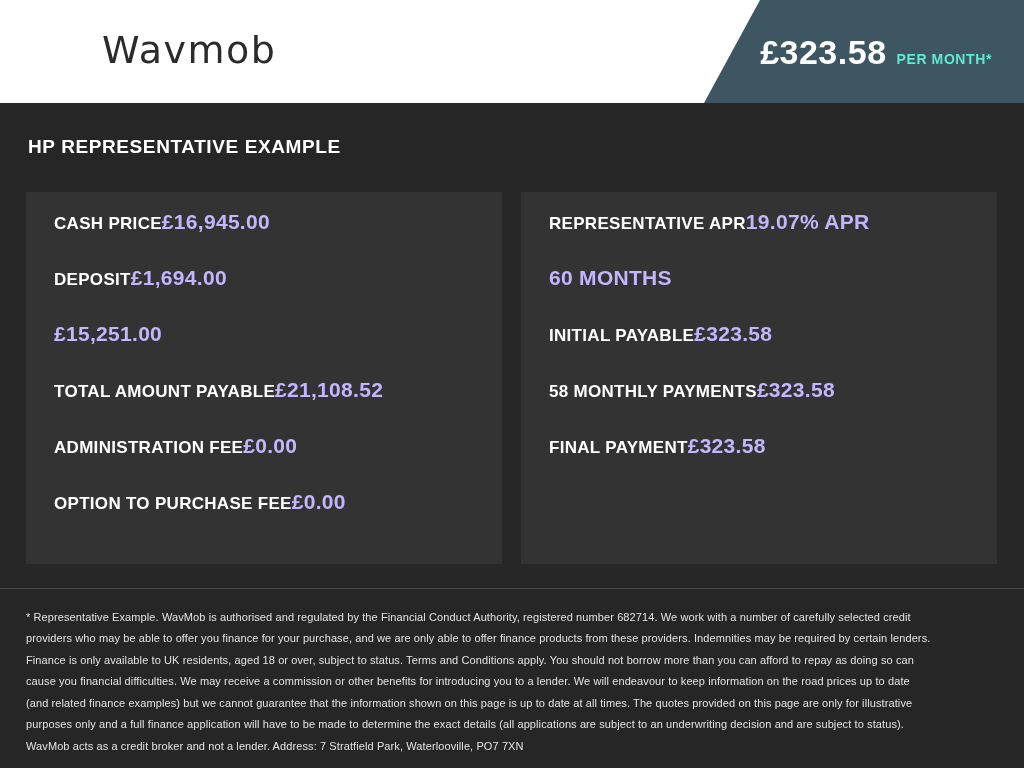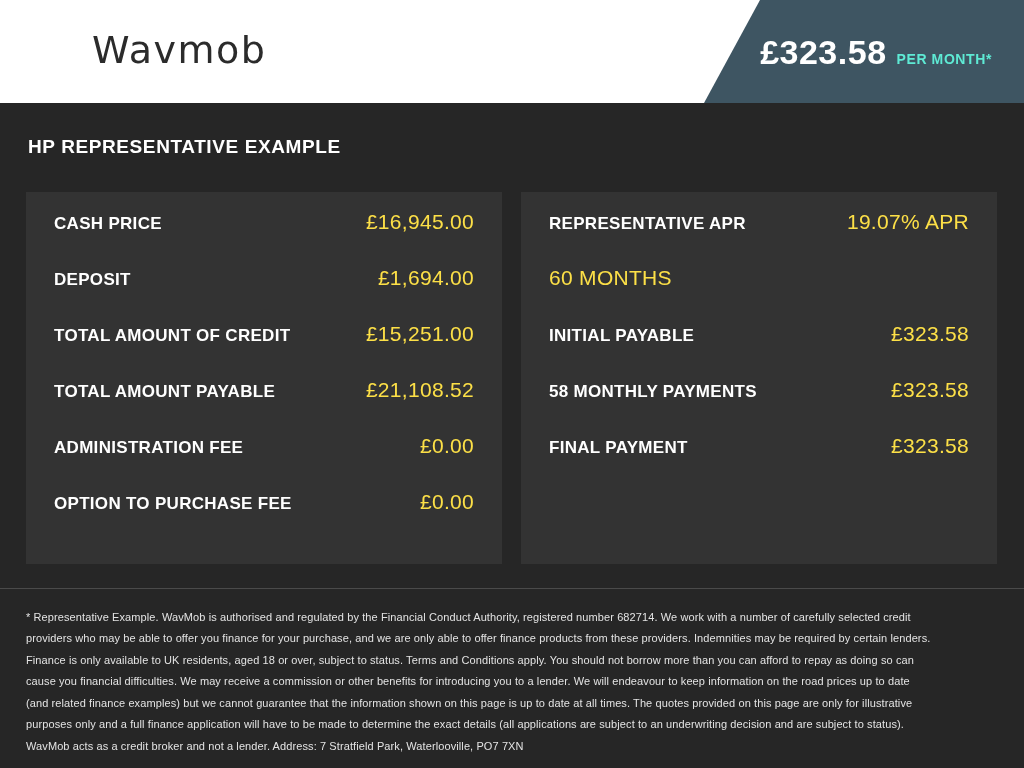--- a/index.html
+++ b/index.html
@@ -22,21 +22,21 @@
 
   
   .header {
     position: relative;
     height: 103px;
     background: #ffffff;
     overflow: hidden;
   }
   .brand {
     position: absolute;
-    left: 92px;
+    left: 102px;
     top: 28px;
     font-size: 38px;
     letter-spacing: 1.5px;
     color: #2b2b2b;
     font-family: "DejaVu Sans", sans-serif;
     font-weight: 400;
   }
   .price-panel {
     position: absolute;
     right: 0;
@@ -90,35 +90,35 @@
   }
   .panel {
     width: 476px;
     background: #333333;
     padding: 18px 0 18px 0;
     box-sizing: border-box;
   }
   .row {
     display: flex;
     align-items: baseline;
-    justify-content: space-between;
+    justify-content: flex-start;
     padding: 0 28px;
     height: 56px;
   }
   .row .label {
     color: #ffffff;
     font-size: 17px;
     font-weight: bold;
     letter-spacing: 0.3px;
     white-space: nowrap;
   }
   .row .value {
-    color: #fde047;
+    color: #c4b5fd;
     font-size: 21px;
-    font-weight: normal;
+    font-weight: bold;
     letter-spacing: 0.3px;
     white-space: nowrap;
     text-align: right;
   }
 
   
   .divider {
     position: absolute;
     left: 0;
     top: 588px;
@@ -160,21 +160,20 @@
     <div class="panel">
       <div class="row">
         <span class="label">CASH PRICE</span>
         <span class="value">£16,945.00</span>
       </div>
       <div class="row">
         <span class="label">DEPOSIT</span>
         <span class="value">£1,694.00</span>
       </div>
       <div class="row">
-        <span class="label">TOTAL AMOUNT OF CREDIT</span>
         <span class="value">£15,251.00</span>
       </div>
       <div class="row">
         <span class="label">TOTAL AMOUNT PAYABLE</span>
         <span class="value">£21,108.52</span>
       </div>
       <div class="row">
         <span class="label">ADMINISTRATION FEE</span>
         <span class="value">£0.00</span>
       </div>

